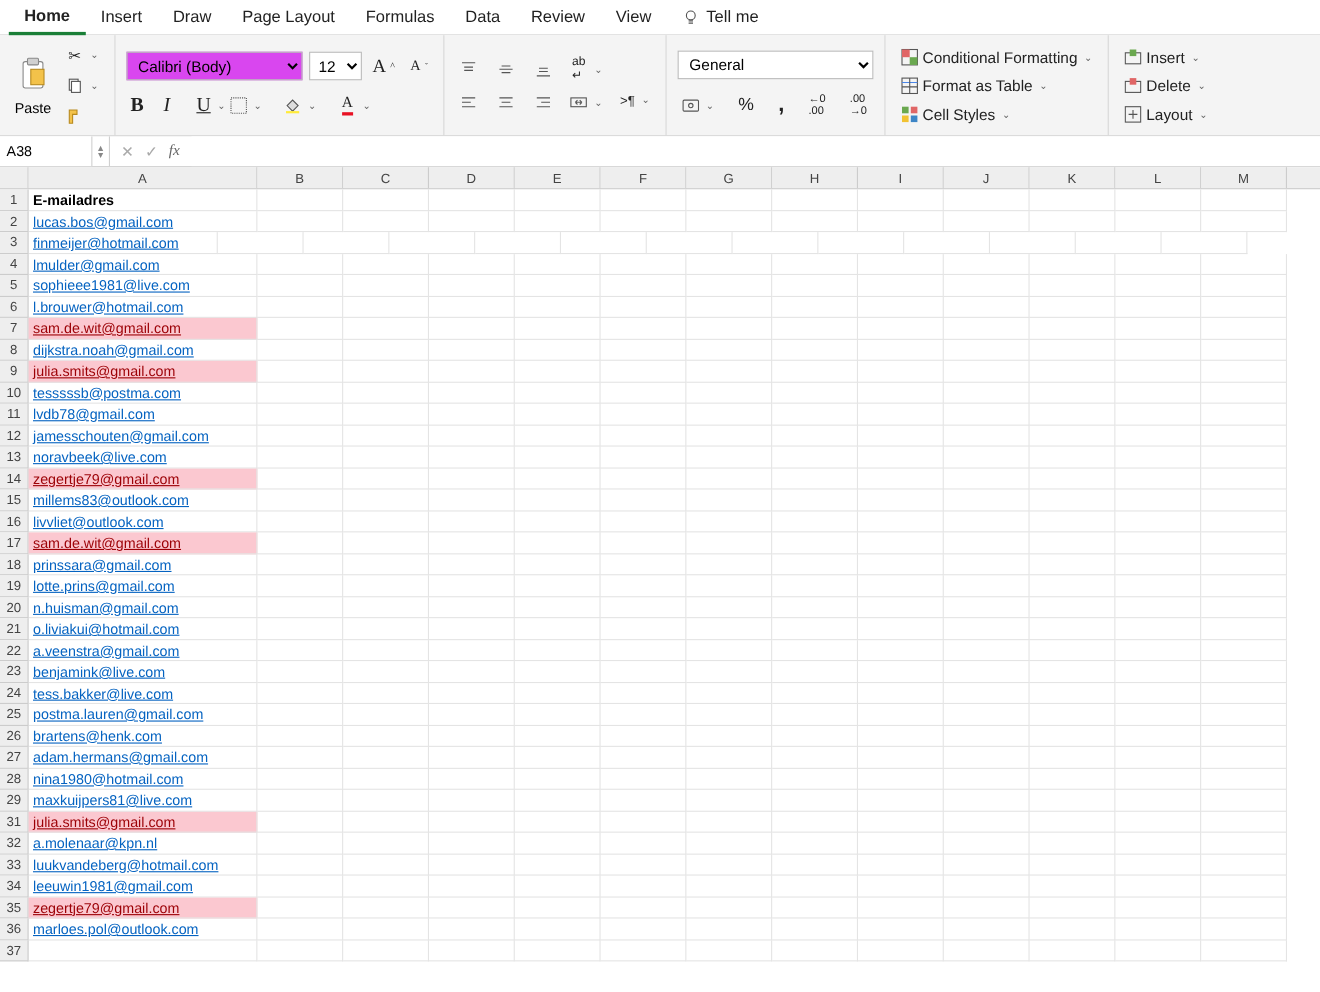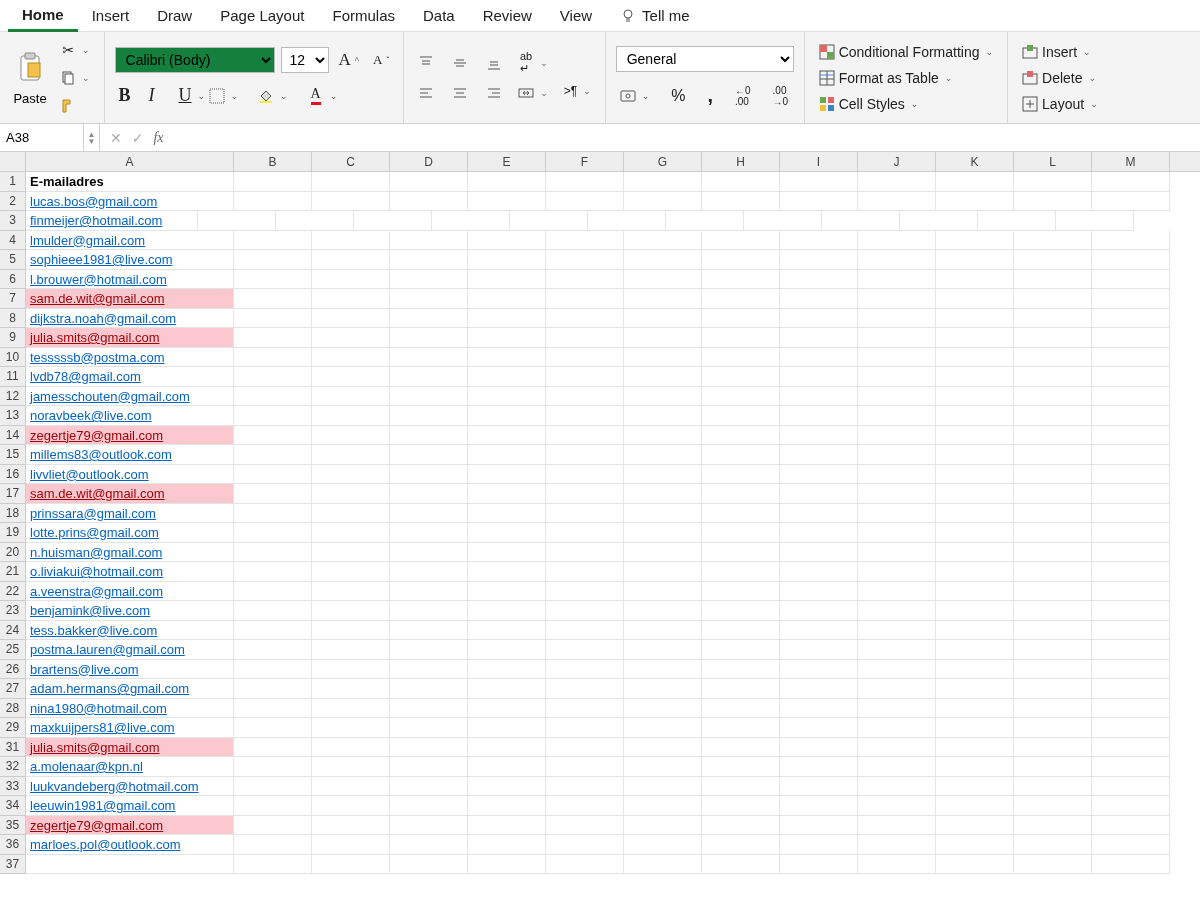--- a/index.html
+++ b/index.html
@@ -17,21 +17,21 @@
 .group { display: flex; align-items: center; padding: 6px 10px; border-right: 1px solid #d8d8d8; }
 .group:last-child { border-right: none; }
 .col { display: flex; flex-direction: column; gap: 4px; justify-content: center; }
 .row { display: flex; align-items: center; gap: 6px; }
 .ribbon-btn { display: flex; align-items: center; gap: 4px; padding: 2px 4px; cursor: pointer; border-radius: 3px; color: #222; font-size: 14px; }
 .ico { width: 16px; height: 16px; display: inline-flex; align-items: center; justify-content: center; }
 .caret { font-size: 9px; color: #666; margin-left: 2px; }
 .paste-col { text-align: center; }
 .paste-col .big-ico { width: 32px; height: 32px; }
 .paste-lbl { font-size: 13px; margin-top: 2px; }
-.font-select { width: 160px; height: 26px; border: 1px solid #bbb; background: #15803d; font-size: 14px; padding: 0 6px; }
+.font-select { width: 160px; height: 26px; border: 1px solid #bbb; background: #d946ef; font-size: 14px; padding: 0 6px; }
 .size-select { width: 48px; height: 26px; border: 1px solid #bbb; background: #fff; font-size: 14px; padding: 0 4px; }
 .num-select { width: 178px; height: 26px; border: 1px solid #bbb; background: #fff; font-size: 14px; padding: 0 6px; }
 .fontsz { font-family: serif; font-size: 17px; }
 .biu { font-family: "Times New Roman", serif; font-size: 18px; width: 18px; text-align: center; }
 
 
 .fbar { display: flex; align-items: center; height: 28px; background: #fff; border-bottom: 1px solid #d0d0d0; }
 .namebox { width: 84px; height: 100%; border-right: 1px solid #d0d0d0; padding: 0 6px; display: flex; align-items: center; font-size: 13px; background: #fff; }
 .name-arrow { width: 16px; display: flex; flex-direction: column; align-items: center; justify-content: center; border-right: 1px solid #d0d0d0; height: 100%; font-size: 8px; color: #888; line-height: 7px; }
 .fbar-btns { display: flex; align-items: center; gap: 10px; padding: 0 10px; color: #aaa; }
@@ -764,21 +764,21 @@
         <div class="cell colDef" style="width: 78px;"></div>
         <div class="cell colDef" style="width: 78px;"></div>
         <div class="cell colDef" style="width: 78px;"></div>
         <div class="cell colDef" style="width: 78px;"></div>
         <div class="cell colDef" style="width: 78px;"></div>
         <div class="cell colDef" style="width: 78px;"></div>
         <div class="cell colDef" style="width: 78px;"></div>
       </div>
       <div class="g-row">
         <div class="rowhdr">26</div>
-        <div class="cell colA link" style="width: 208px;">brartens@live.com</div>
+        <div class="cell colA link" style="width: 208px;">brartens@henk.com</div>
         <div class="cell colDef" style="width: 78px;"></div>
         <div class="cell colDef" style="width: 78px;"></div>
         <div class="cell colDef" style="width: 78px;"></div>
         <div class="cell colDef" style="width: 78px;"></div>
         <div class="cell colDef" style="width: 78px;"></div>
         <div class="cell colDef" style="width: 78px;"></div>
         <div class="cell colDef" style="width: 78px;"></div>
         <div class="cell colDef" style="width: 78px;"></div>
         <div class="cell colDef" style="width: 78px;"></div>
         <div class="cell colDef" style="width: 78px;"></div>

